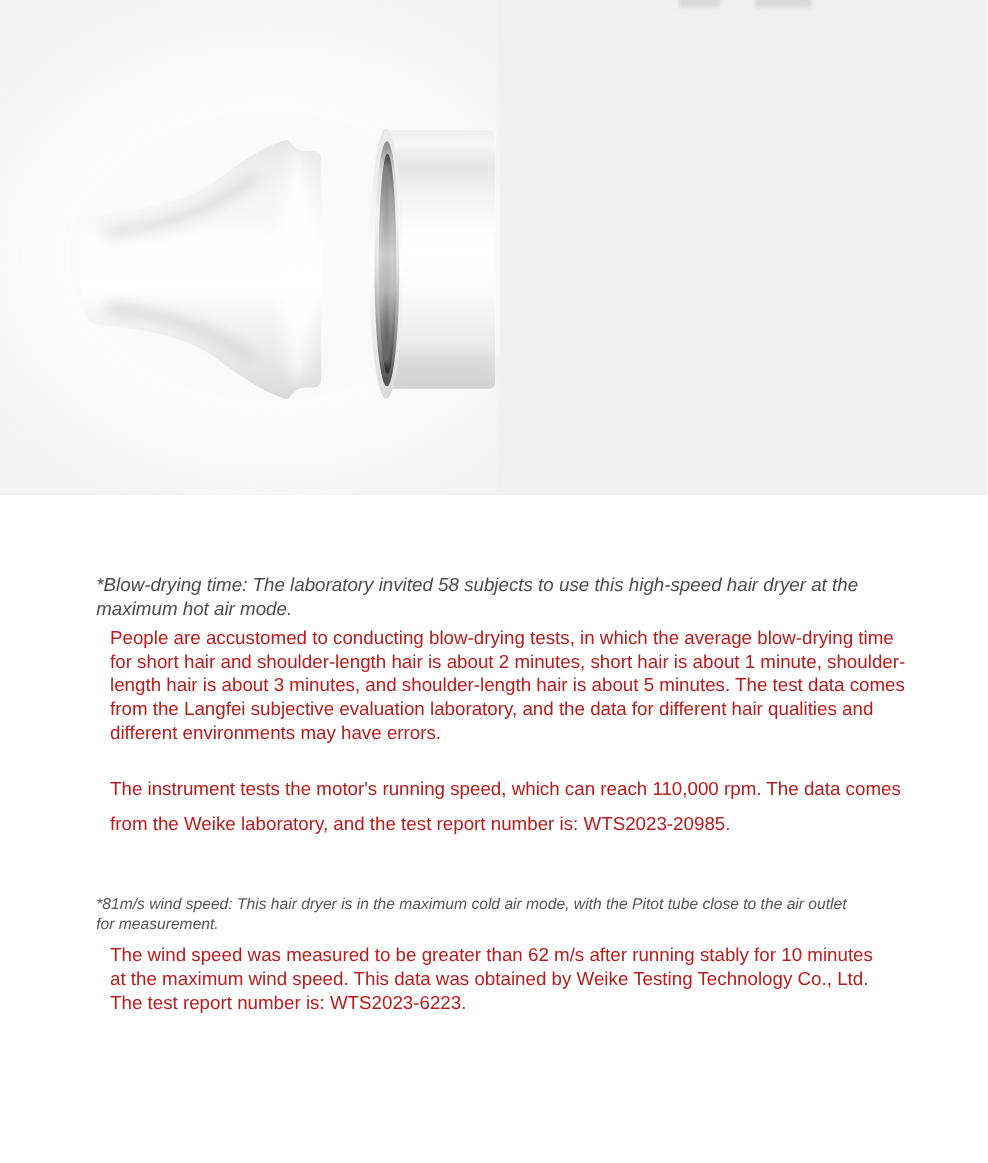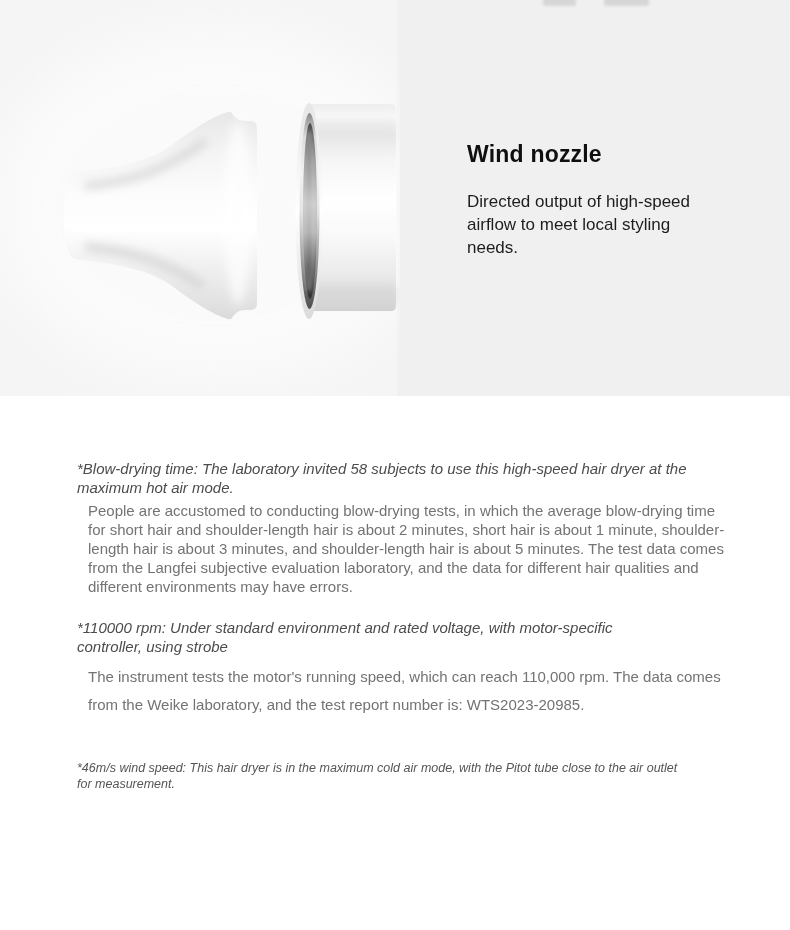--- a/index.html
+++ b/index.html
@@ -19,21 +19,21 @@
   .top-artifact.a1{left:543px;width:33px;}
   .top-artifact.a2{left:604px;width:45px;}
 
   .hero-text{position:absolute;left:467px;top:140px;width:250px;}
   .hero-title{margin:0;font-size:23px;line-height:28px;font-weight:700;color:#0f0f0f;letter-spacing:.2px;}
   .hero-desc{margin:22px 0 0 0;width:238px;font-size:17px;line-height:23px;color:#1d1d1d;}
 
   
   .notes{position:relative;background:#ffffff;padding:63px 60px 0 77px;color:#4f4f4f;}
   .note-heading{margin:0;font-size:15px;line-height:19px;color:#4c4c4c;font-style:italic;}
-  .note-body{margin:4px 0 0 11px;font-size:15px;line-height:19px;color:#737373;}
+  .note-body{margin:4px 0 0 11px;font-size:15px;line-height:19px;color:#b91c1c;}
 
   .s1 .note-heading{width:655px;}
   .s1 .note-body{width:640px;}
 
   .s2{margin-top:22px;}
   .s2 .note-heading{width:580px;}
   .s2 .note-body{margin-top:7px;width:640px;line-height:28px;}
 
   .s3{margin-top:41px;}
   .s3 .note-heading{width:615px;font-size:12.5px;line-height:16px;color:#555555;}
@@ -133,36 +133,32 @@
                C146,267 108,263 75,259
                C67,257 64,238 64,215
                C64,192 67,174 75,172 Z" fill="url(#gFunnel)"></path>
 
       <path d="M85,186 C130,182 162,172 206,141" fill="none" stroke="#c9c9c9" stroke-width="6" opacity="0.8" filter="url(#soft)"></path>
       <path d="M85,247 C130,251 162,260 203,286" fill="none" stroke="#d4d4d4" stroke-width="9" opacity="0.85" filter="url(#soft)"></path>
       <ellipse cx="238" cy="213" rx="14" ry="92" fill="#ffffff" opacity="0.7" filter="url(#soft)"></ellipse>
       <path d="M233,122 L233,308" stroke="#e2e2e2" stroke-width="2" opacity="0.9" filter="url(#soft2)"></path>
     </svg>
 
-    <div class="hero-text">
-      <h1 class="hero-title">Wind nozzle</h1>
-      <p class="hero-desc">Directed output of high-speed airflow to meet local styling needs.</p>
-    </div>
   </section>
 
   <section class="notes">
 
     <div class="note s1">
       <p class="note-heading">*Blow-drying time: The laboratory invited 58 subjects to use this high-speed hair dryer at the maximum hot air mode.</p>
       <p class="note-body">People are accustomed to conducting blow-drying tests, in which the average blow-drying time for short hair and shoulder-length hair is about 2 minutes, short hair is about 1 minute, shoulder-length hair is about 3 minutes, and shoulder-length hair is about 5 minutes. The test data comes from the Langfei subjective evaluation laboratory, and the data for different hair qualities and different environments may have errors.</p>
     </div>
 
     <div class="note s2">
-      <p class="note-heading">*110000 rpm: Under standard environment and rated voltage, with motor-specific controller, using strobe</p>
       <p class="note-body">The instrument tests the motor's running speed, which can reach 110,000 rpm. The data comes from the Weike laboratory, and the test report number is: WTS2023-20985.</p>
     </div>
 
     <div class="note s3">
-      <p class="note-heading">*46m/s wind speed: This hair dryer is in the maximum cold air mode, with the Pitot tube close to the air outlet for measurement.</p>
+      <p class="note-heading">*81m/s wind speed: This hair dryer is in the maximum cold air mode, with the Pitot tube close to the air outlet for measurement.</p>
+      <p class="note-body">The wind speed was measured to be greater than 62 m/s after running stably for 10 minutes at the maximum wind speed. This data was obtained by Weike Testing Technology Co., Ltd. The test report number is: WTS2023-6223.</p>
     </div>
 
   </section>
 </div>
 
 </body></html>

